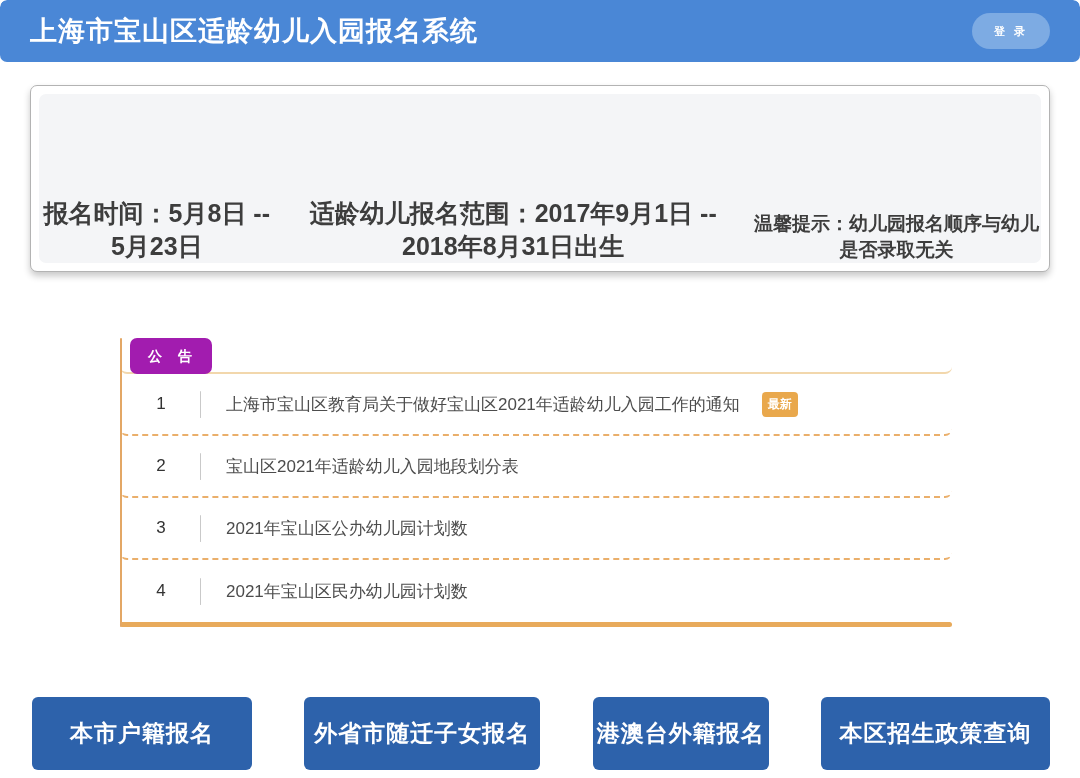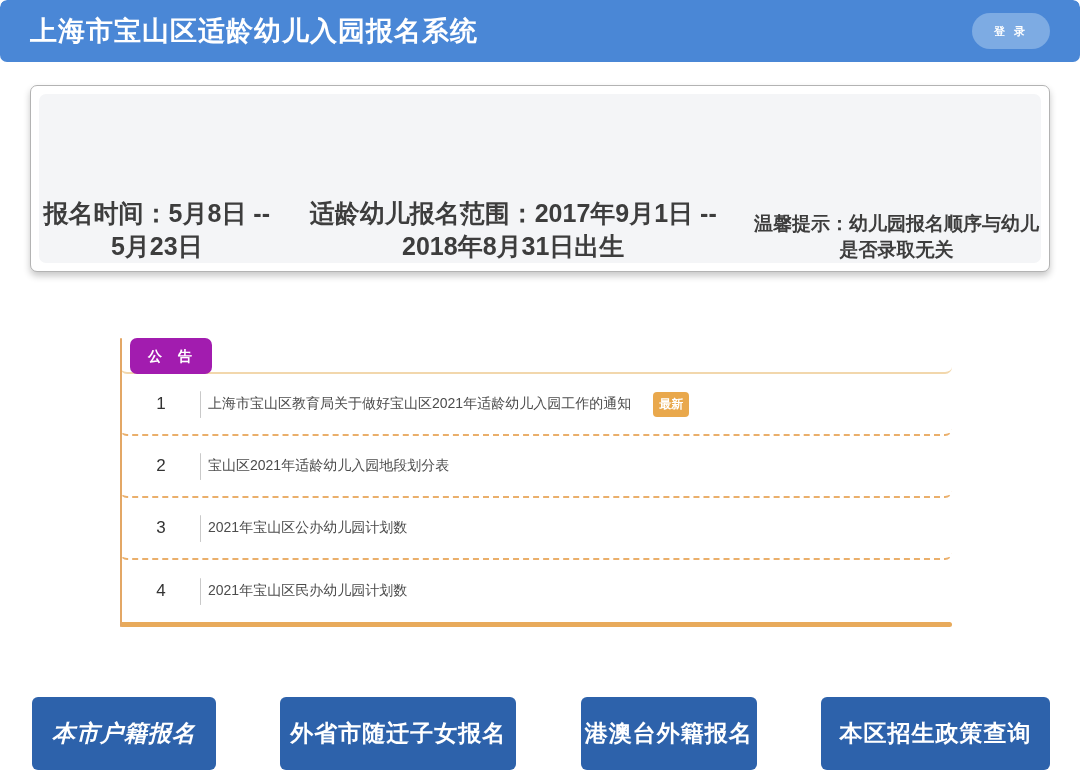--- a/index.html
+++ b/index.html
@@ -102,22 +102,22 @@
     font-size: 17px;
     color: #333333;
   }
   .ann-divider {
     width: 1px;
     height: 27px;
     background: #c9c9c9;
     margin: 0 0 0 16px;
   }
   .ann-text {
-    margin-left: 7px;
-    font-size: 14px;
+    margin-left: 25px;
+    font-size: 17px;
     color: #4c4c4c;
     cursor: pointer;
   }
   .ann-badge {
     display: inline-block;
     background: #e9a84c;
     color: #ffffff;
     font-size: 12px;
     font-weight: bold;
     border-radius: 4px;
@@ -141,21 +141,21 @@
     background: #2d62ab;
     border: none;
     border-radius: 6px;
     color: #ffffff;
     font-size: 23px;
     font-weight: bold;
     cursor: pointer;
     font-family: inherit;
     letter-spacing: 1px;
   }
-  .action-btn.w1 { width: 184px; font-style: italic; }
+  .action-btn.w1 { width: 220px; }
   .action-btn.w2 { width: 236px; }
   .action-btn.w3 { width: 176px; }
   .action-btn.w4 { width: 229px; }
 </style>
 </head>
 <body>
 
 <header class="topbar">
   <h1 class="title">上海市宝山区适龄幼儿入园报名系统</h1>
   <button class="login-btn">登 录</button>

